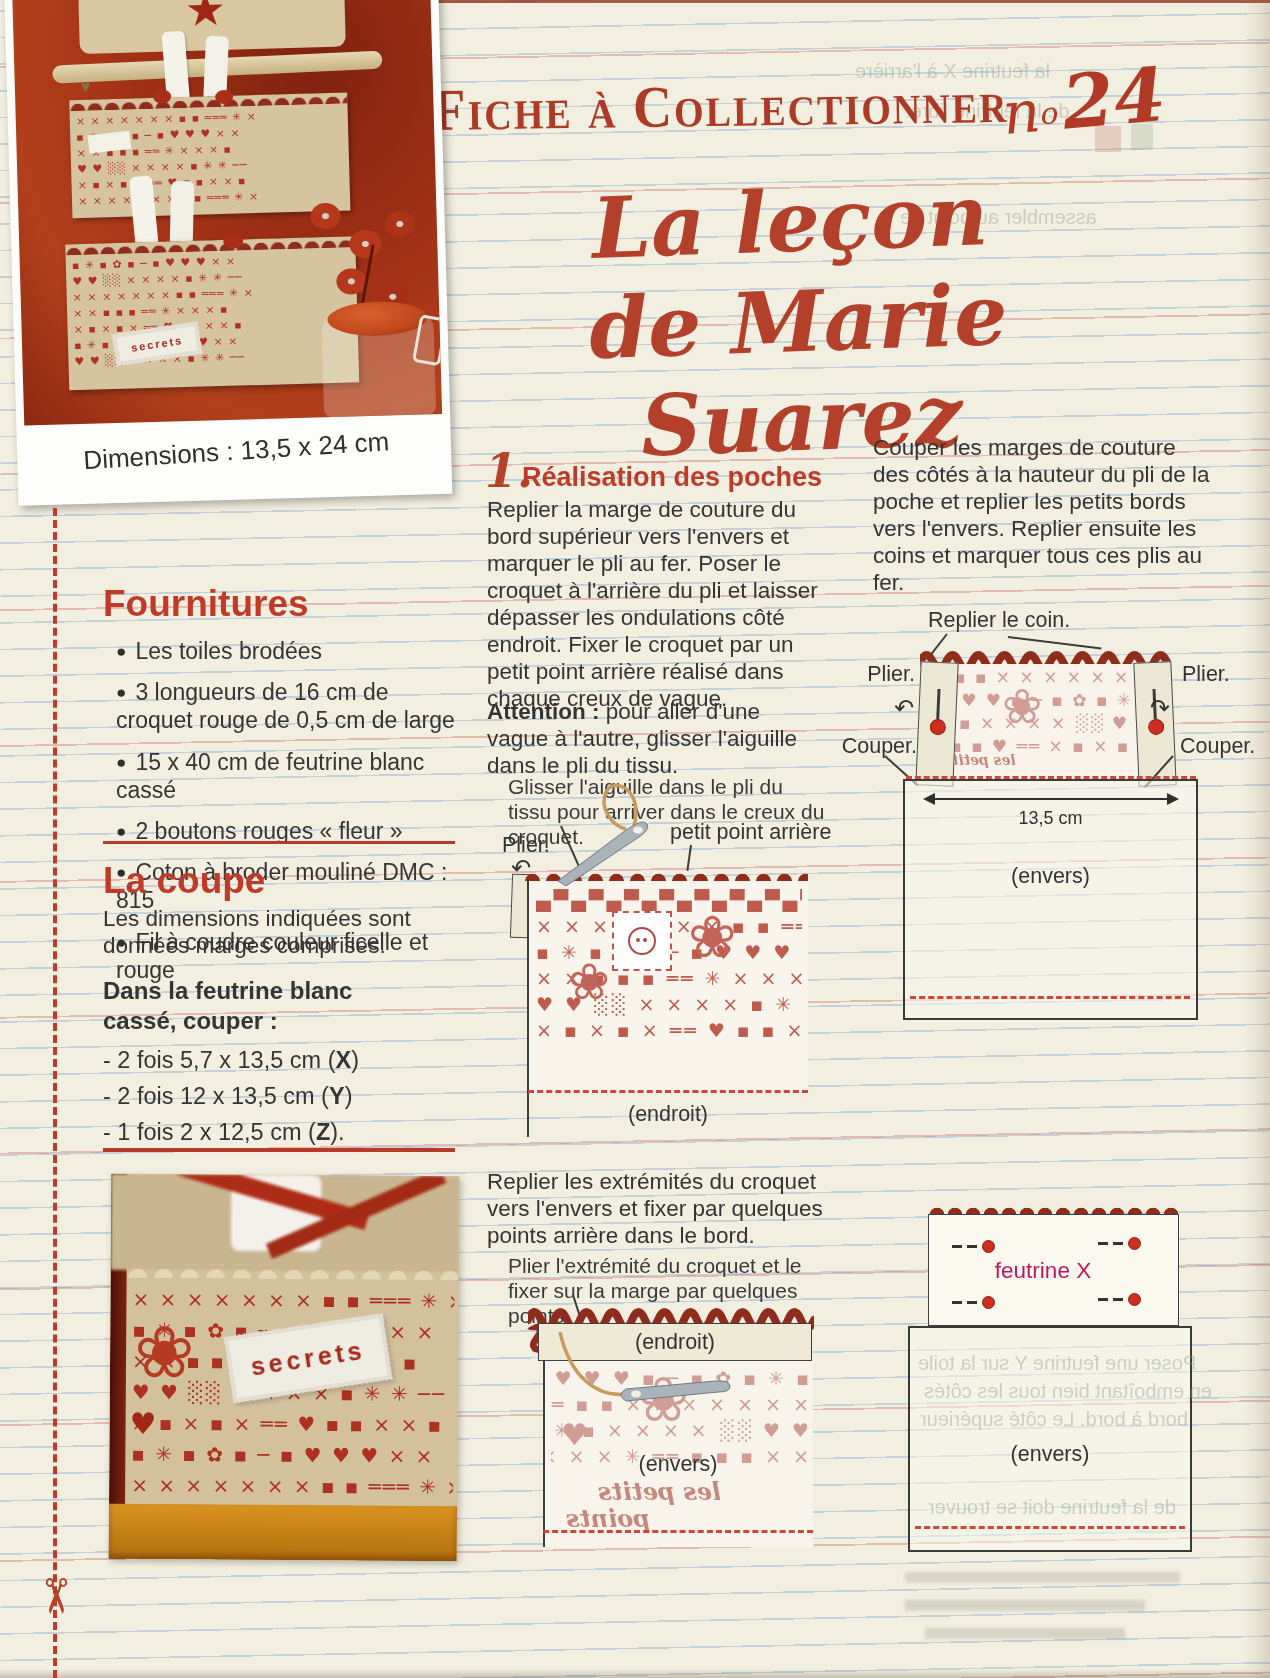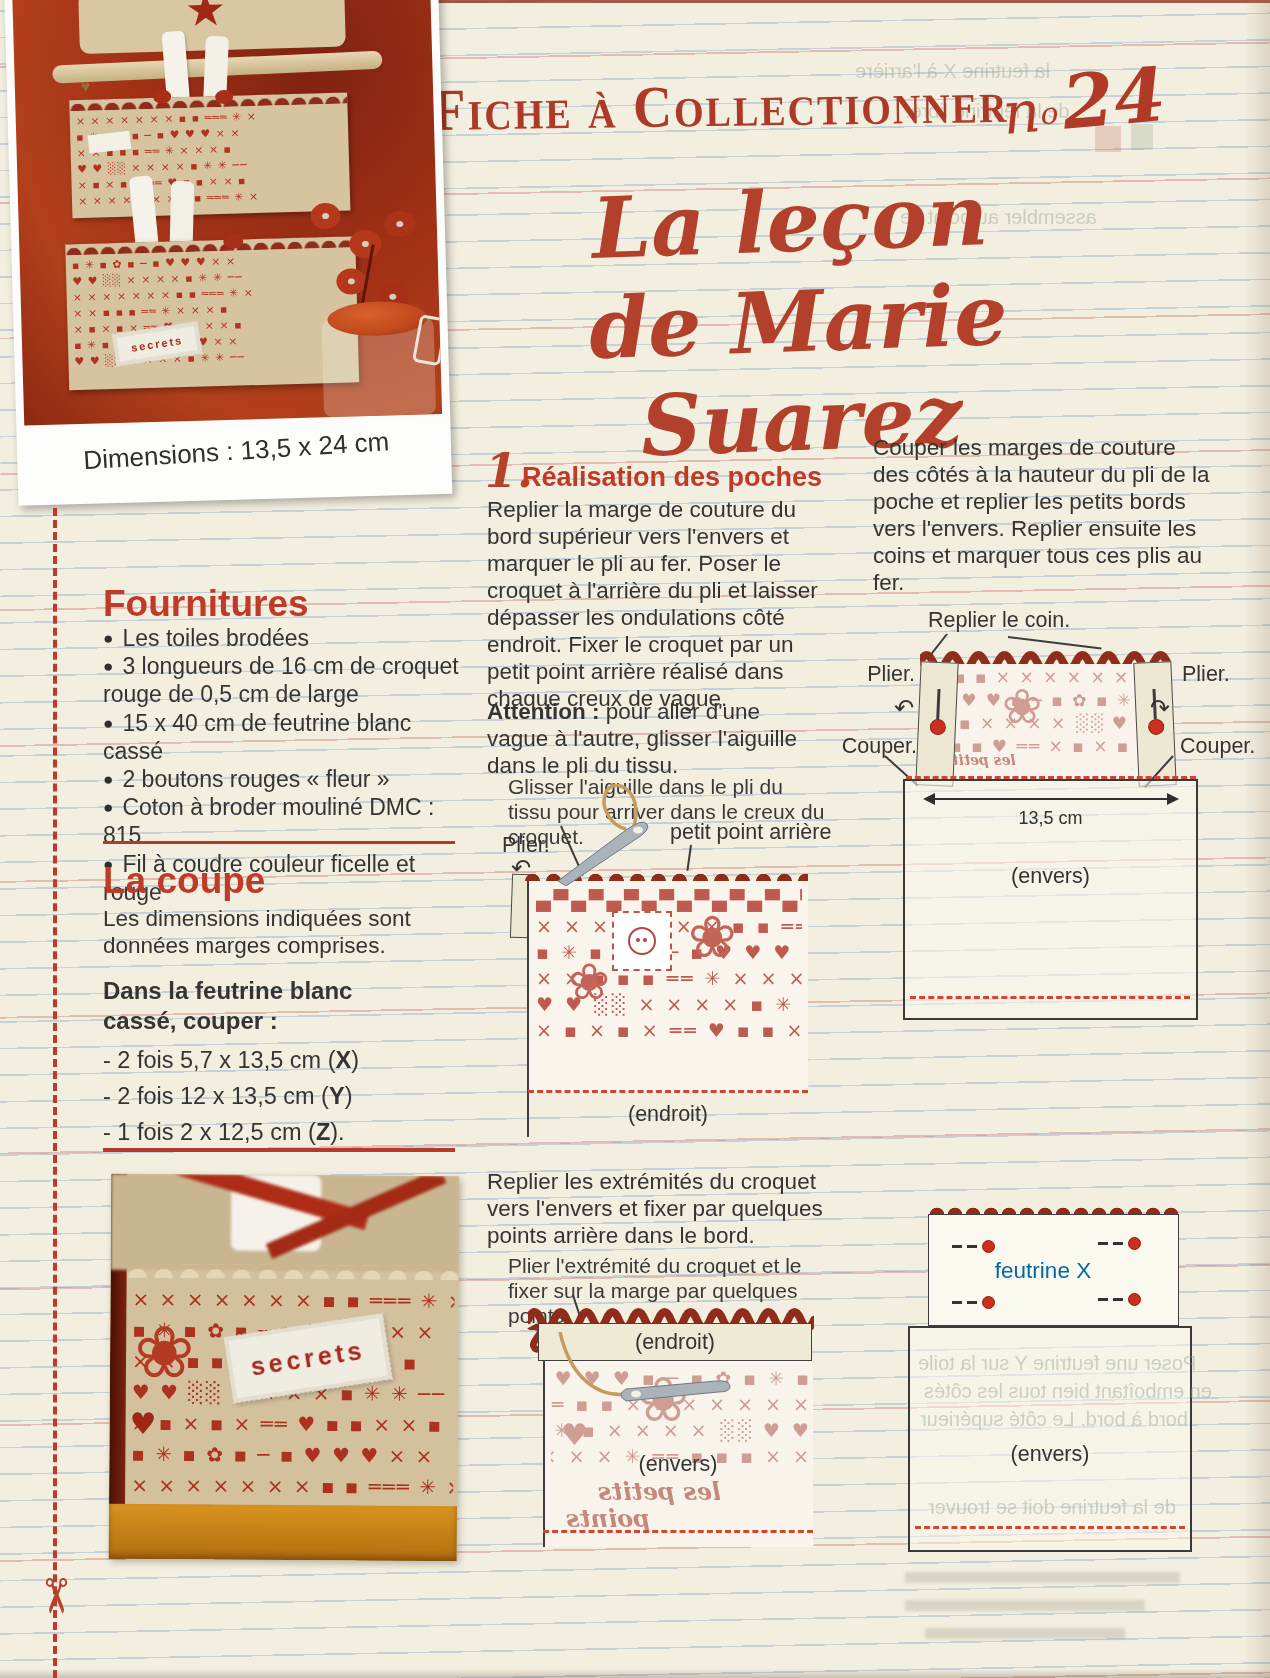--- a/index.html
+++ b/index.html
@@ -22,21 +22,21 @@
            background-size:21px 13px;background-repeat:repeat-x;}
   .scallop.small{height:11px;background-size:17px 11px;}
   .scallop.beige{background:radial-gradient(circle at 50% 100%, #e4d7b6 0 9px, transparent 9.5px);background-size:26px 14px;height:14px;}
   .fab{overflow:hidden;color:#bf5a4e;font-size:19px;line-height:26px;letter-spacing:3px;
        white-space:nowrap;font-family:"DejaVu Sans",sans-serif;}
   .fab.pink{color:#cf9d94;}
   .mirror{display:inline-block;transform:scaleX(-1);}
   .mirblock{transform:scaleX(-1);}
   .ghost{position:absolute;font-size:20px;color:#8fa092;opacity:.42;transform:scaleX(-1);
          filter:blur(.6px);white-space:nowrap;}
-  .list-item{margin:0;}
+  .list-item{margin:13px;}
   .list-item::before{content:"●";font-size:.75em;margin-right:9px;vertical-align:2px;color:#2f2f2f;}
   .curl{font-size:24px;color:#333;font-family:"DejaVu Sans",sans-serif;}
   .flapl{background:#ece8d3;border:1.5px solid #4a4a4a;}
   .pinline{width:2.5px;background:#3c3c3c;}
   .pindot{width:14px;height:14px;border-radius:50%;background:#cd2f1f;border:1px solid #8f1d10;}
   .hpin{display:flex;align-items:center;gap:5px;}
   .hpin .dash{width:10px;height:2.5px;background:#333;}
   .hpin .dot{width:11px;height:11px;border-radius:50%;background:#cd2f1f;border:1px solid #8f1d10;}
   .blurbar{background:rgba(150,145,130,.28);filter:blur(1.5px);}
   .tag{background:#efece2;border:4px solid #e3ded0;outline:1px dashed #d8d2c0;
@@ -308,21 +308,21 @@
   <div class="hpin a" style="left:952px;top:1296px;">
       <span class="dash"></span>
       <span class="dash"></span>
       <span class="dot"></span>
     </div>
   <div class="hpin a" style="left:1098px;top:1293px;">
       <span class="dash"></span>
       <span class="dash"></span>
       <span class="dot"></span>
     </div>
-  <div class="a" style="left:928px;top:1258px;width:230px;text-align:center;font-size:22.5px;color:#0369a1;">feutrine X</div>
+  <div class="a" style="left:928px;top:1258px;width:230px;text-align:center;font-size:22.5px;color:#be185d;">feutrine X</div>
   <div class="a" style="left:908px;top:1326px;width:284px;height:226px;border:2px solid #3a3a3a;background:rgba(250,247,238,.5);box-sizing:border-box;"></div>
   <div class="ghost" style="left:918px;top:1352px;">Poser une feutrine Y sur la toile</div>
   <div class="ghost" style="left:924px;top:1380px;">en emboîtant bien tous les côtés</div>
   <div class="ghost" style="left:920px;top:1408px;">bord à bord. Le côté supérieur</div>
   <div class="ghost" style="left:928px;top:1496px;">de la feutrine doit se trouver</div>
   <div class="a lbl" style="left:908px;top:1442px;width:284px;text-align:center;">(envers)</div>
   <div class="a dashred" style="left:915px;top:1526px;width:270px;"></div>
 
   <div class="blurbar a" style="left:905px;top:1572px;width:275px;height:11px;"></div>
   <div class="blurbar a" style="left:905px;top:1600px;width:240px;height:11px;"></div>

